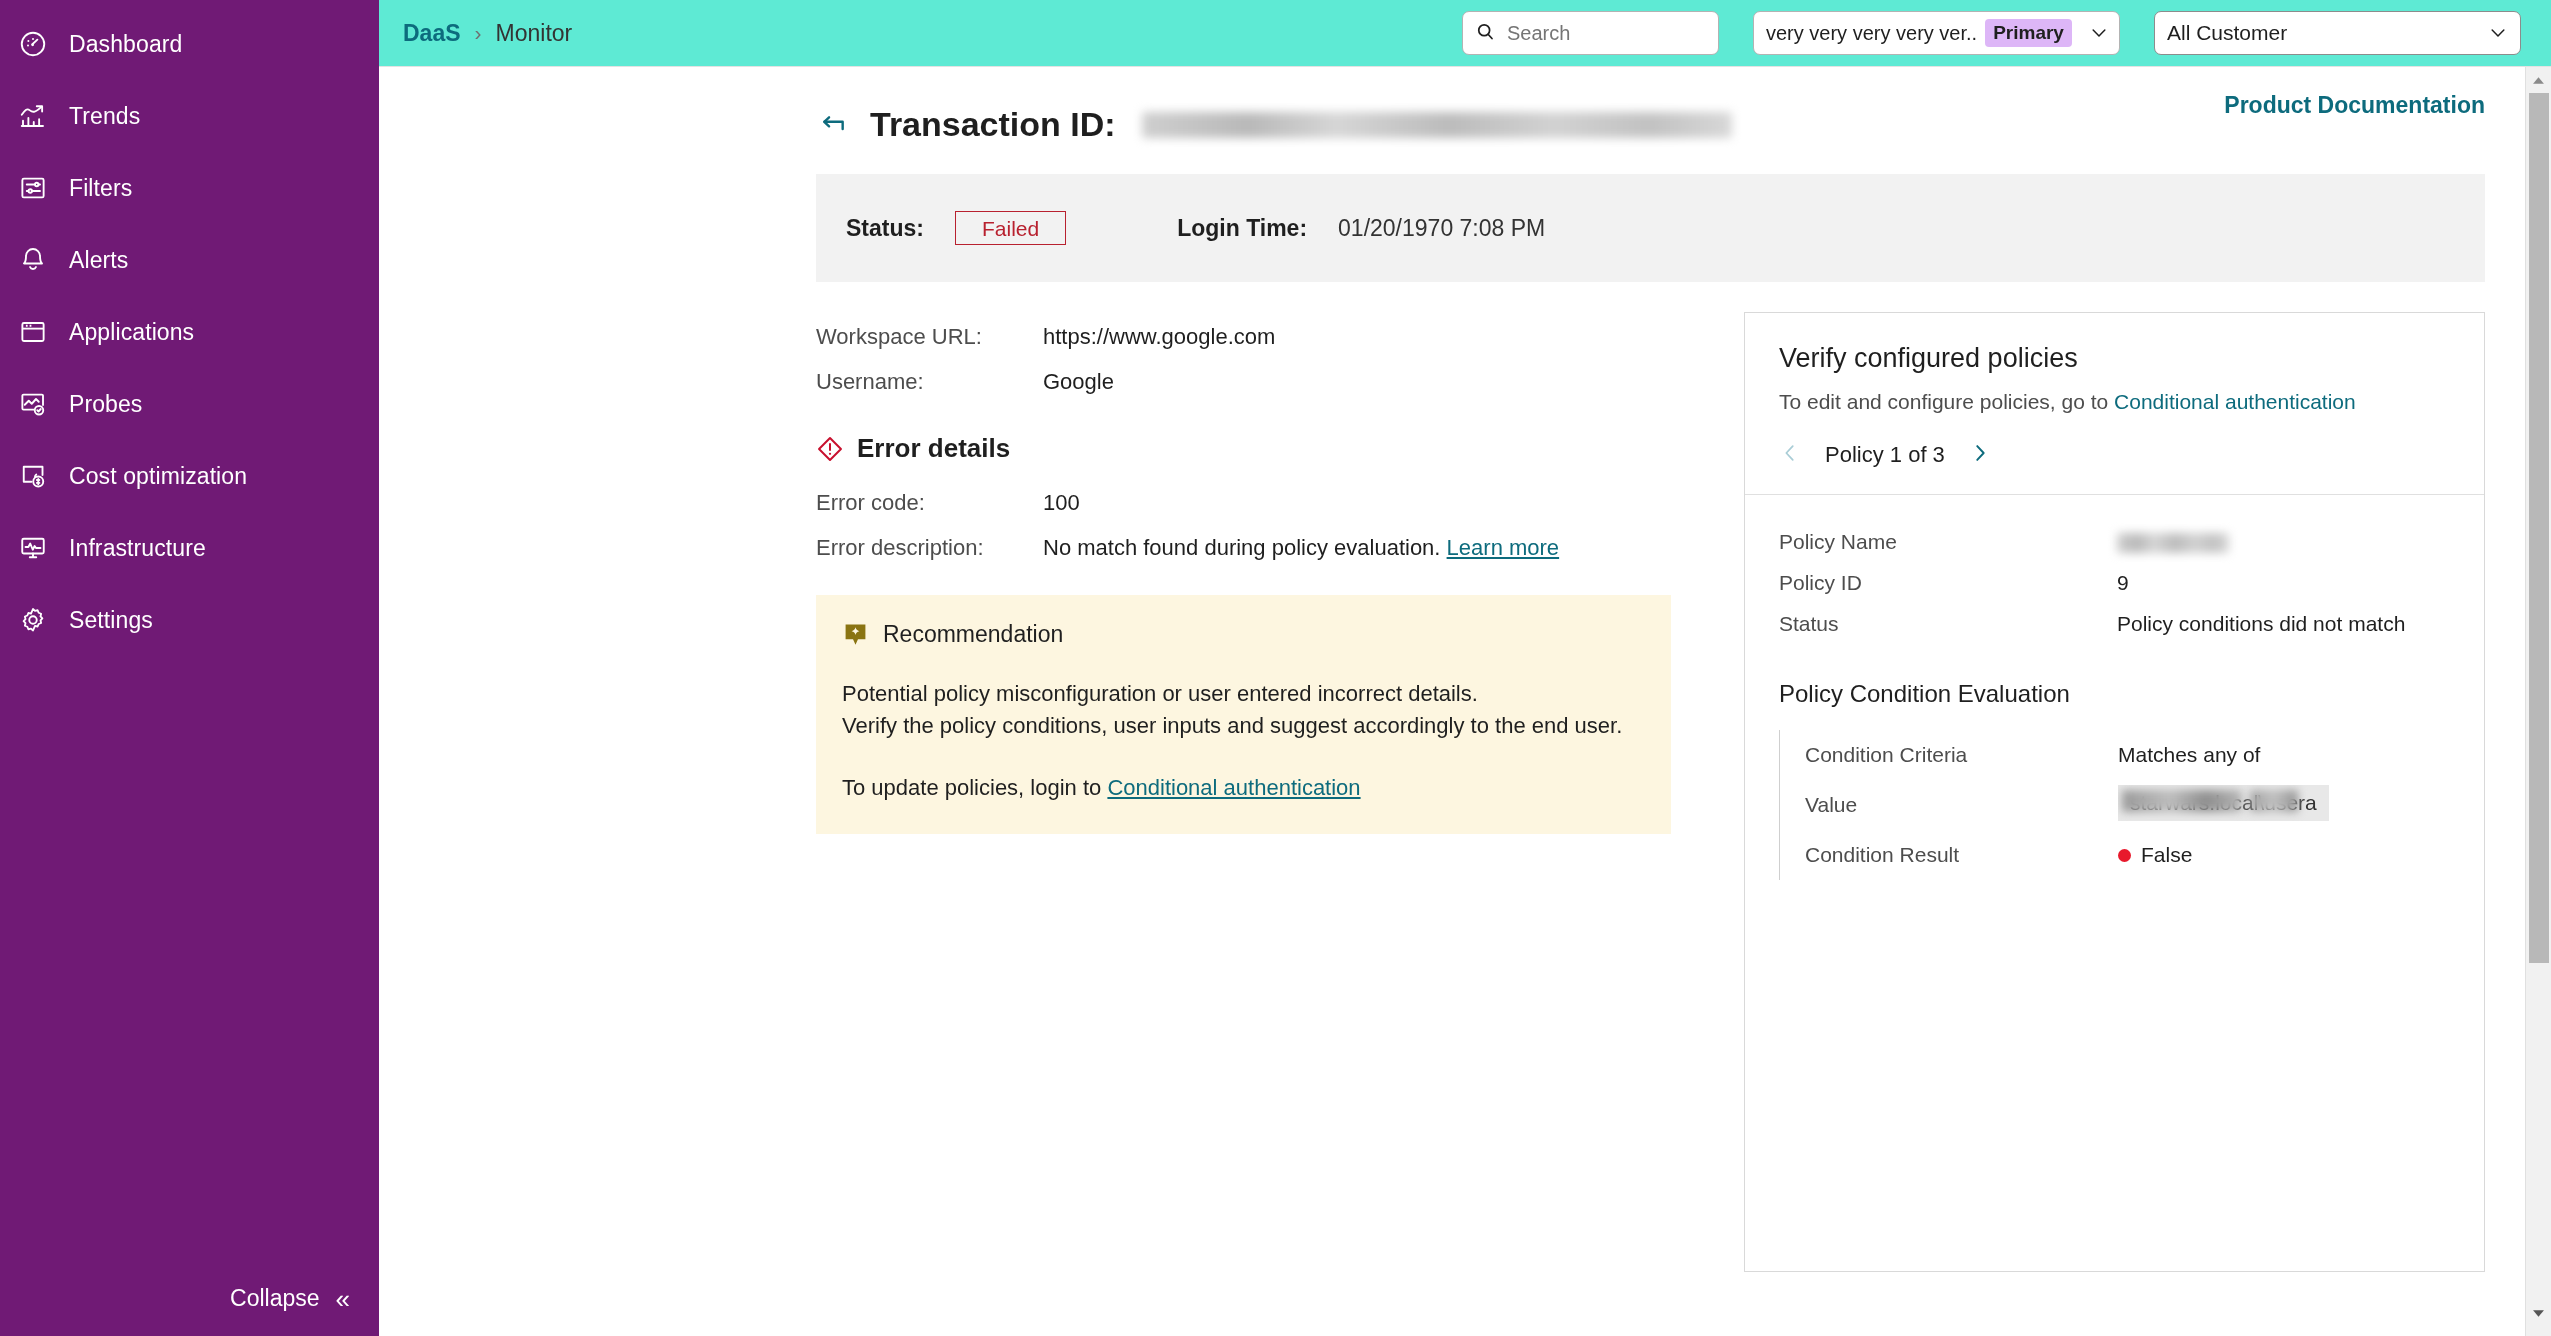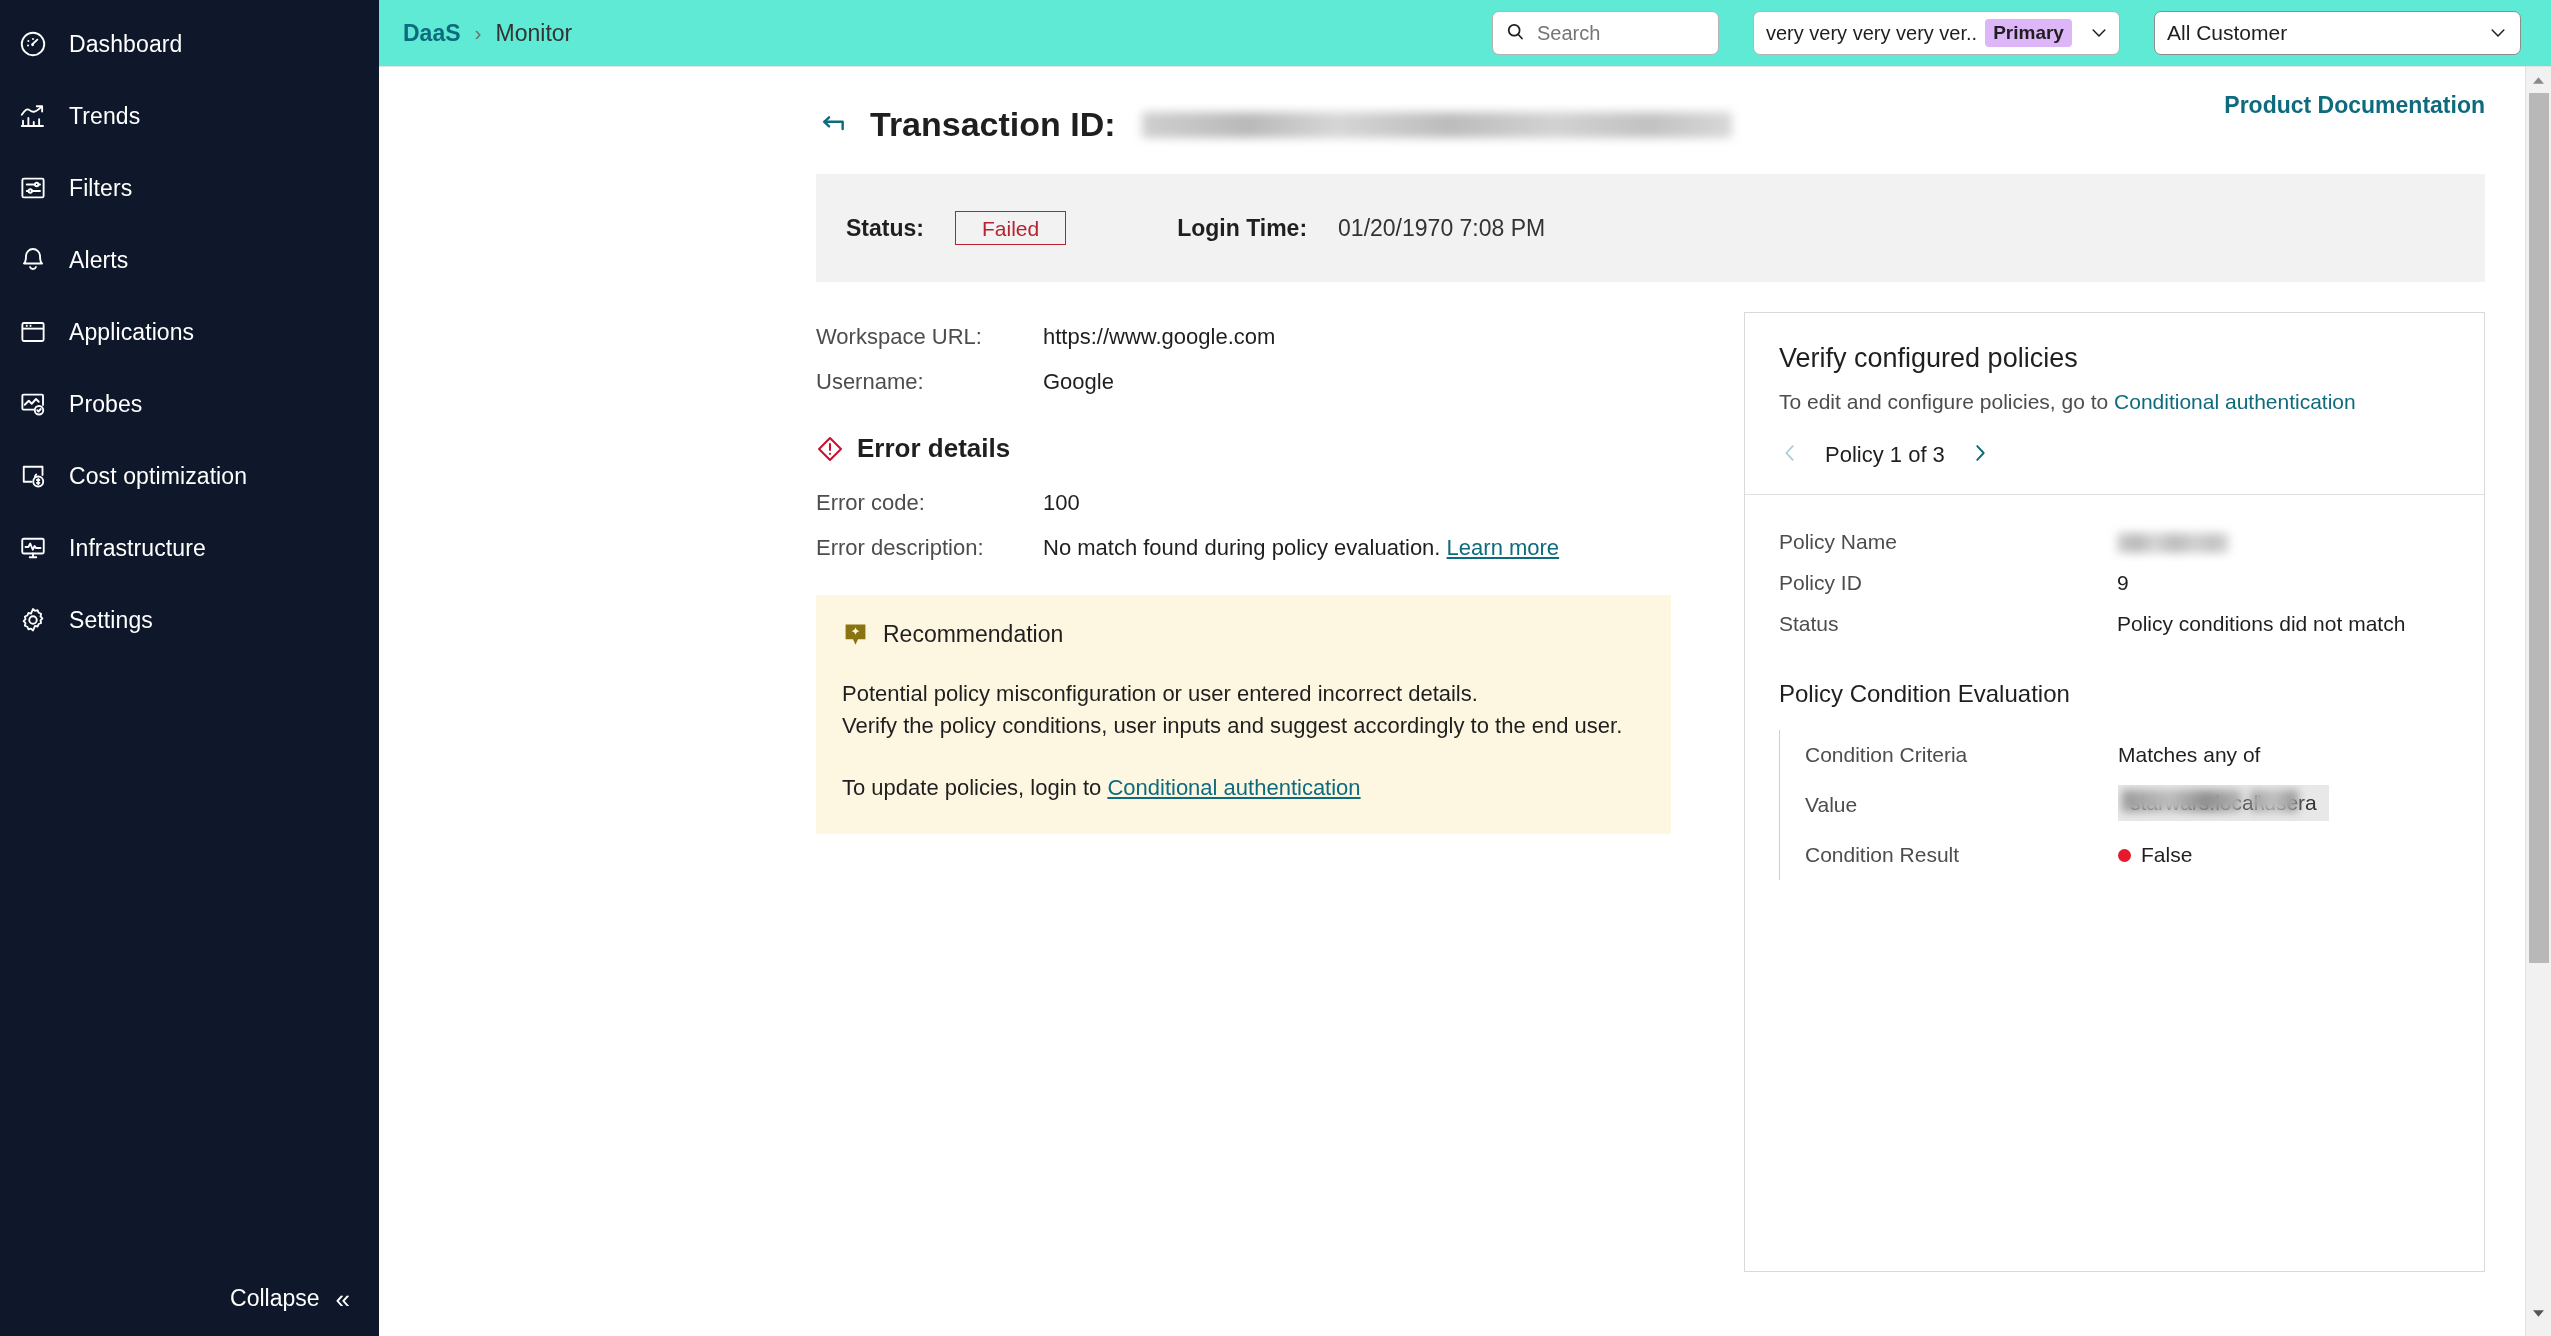--- a/index.html
+++ b/index.html
@@ -7,21 +7,21 @@
     width: 2551px; height: 1336px;
     font-family: "Liberation Sans", sans-serif;
     background: #ffffff;
     overflow: hidden;
   }
   .app { display: flex; width: 2551px; height: 1336px; }
 
   
   .sidebar {
     width: 379px; flex: 0 0 379px;
-    background: #0f172a;
+    background: #701a75;
     color: #ffffff;
     position: relative;
     padding-top: 8px;
     text-align: right;
   }
   .nav-item {
     display: flex; align-items: center;
     height: 72px;
     padding-left: 16px;
     gap: 19px;
@@ -55,21 +55,21 @@
     background: #5eead4;
   }
   .crumbs { display: flex; align-items: center; gap: 14px; }
   .crumb-link { color: #0d6b7d; font-size: 23px; font-weight: 700; cursor: pointer; }
   .crumb-sep { color: #6e6e6e; font-size: 21px; }
   .crumb-cur { color: #333333; font-size: 23px; }
 
   .topbar-right { margin-left: auto; display: flex; align-items: center; gap: 34px; }
 
   .search-box {
-    width: 227px; height: 44px;
+    width: 257px; height: 44px;
     border: 1px solid #b3b3b3; border-radius: 7px;
     display: flex; align-items: center; gap: 11px;
     padding: 16px 12px; background: #fff; cursor: text;
   }
   .search-box svg { width: 21px; height: 21px; flex: 0 0 21px; }
   .search-ph { color: #757575; font-size: 20px; }
 
   .tenant-box {
     width: 367px; height: 44px;
     border: 1px solid #b3b3b3; border-radius: 7px;

